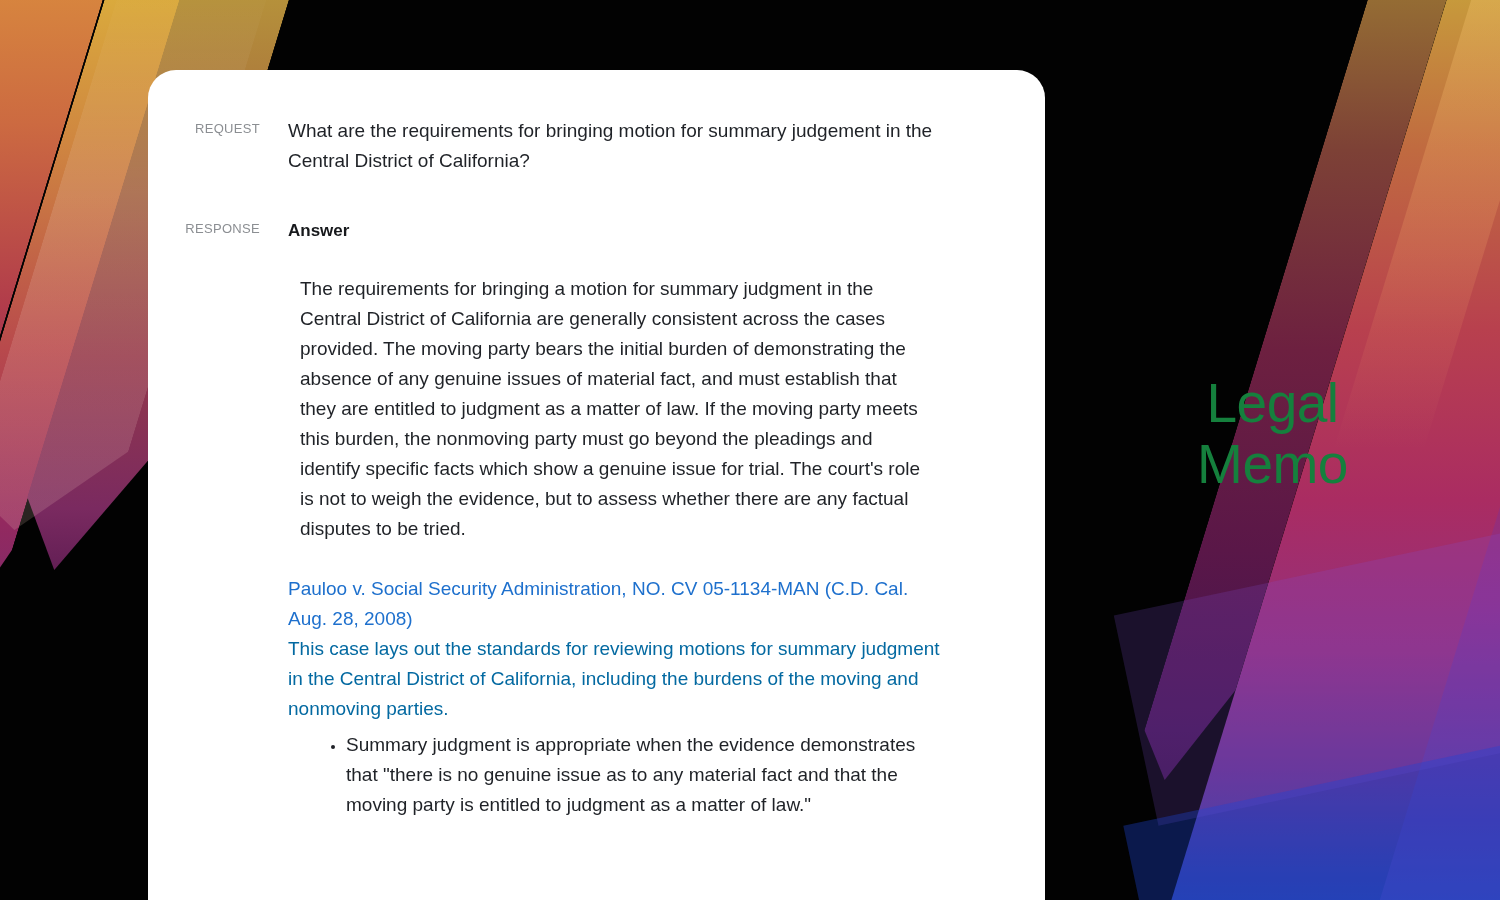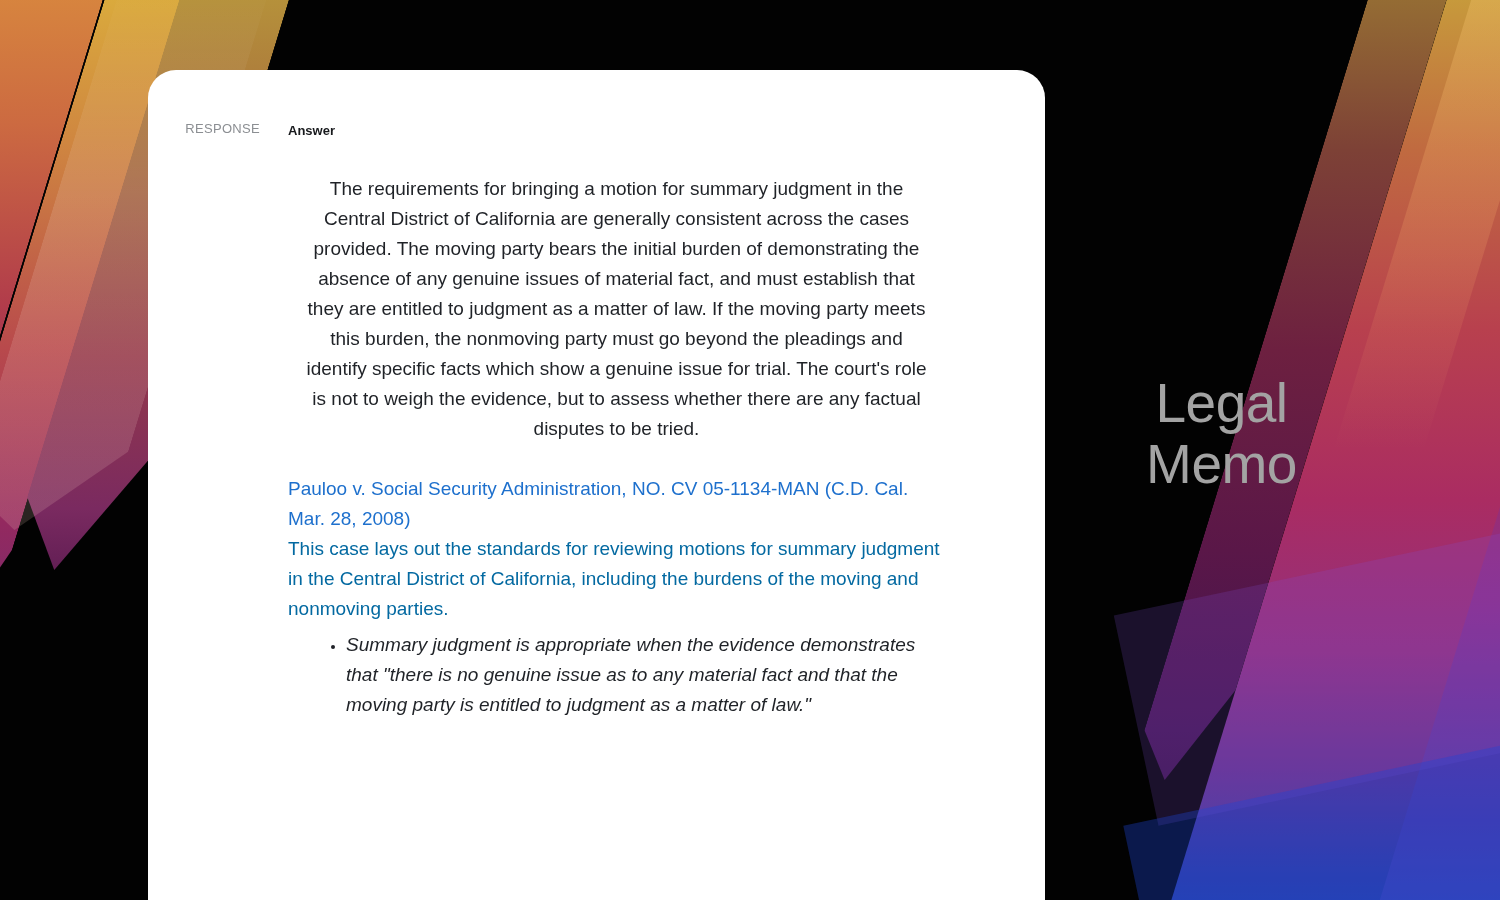--- a/index.html
+++ b/index.html
@@ -33,50 +33,50 @@
   .rF{left:1441px;top:400px;width:260px;height:600px;
       background:linear-gradient(180deg,#a62c62 0%,#8a2f8a 35%,#4b3aa6 70%,#2450c0 100%);}
   .rH{left:1410px;top:-50px;width:90px;height:500px;
       background:linear-gradient(180deg,rgba(255,210,120,0.30) 0%,rgba(255,180,110,0.18) 60%,rgba(255,160,120,0) 100%);}
   .b1{left:1130px;top:555px;width:560px;height:215px;transform:rotate(-12deg);
       background:rgba(130,80,215,0.20);}
   .b2{left:1150px;top:760px;width:600px;height:320px;transform:rotate(-12deg);
       background:rgba(28,70,215,0.35);}
   
   .poster-title{
-    position:absolute;left:994px;top:373px;width:455px;margin:0;
-    text-align:center;color:#a3a3a3;
+    position:absolute;left:1045px;top:373px;width:455px;margin:0;
+    text-align:center;color:#15803d;
     font-size:55px;line-height:61px;font-weight:500;letter-spacing:-0.5px;
     z-index:3;
   }
   .poster-title span{display:block;}
   
   .card{
     position:absolute;left:148px;top:70px;width:897px;height:870px;
     background:#ffffff;border-radius:28px;
     box-sizing:border-box;
     padding:46px 100px 40px 32px;
     z-index:4;
     color:#1f2227;
   }
   .row{display:grid;grid-template-columns:80px 1fr;column-gap:28px;}
   .row + .row{margin-top:40px;}
   .label{
     text-align:right;font-size:13px;letter-spacing:0.3px;color:#8b8e92;
     padding-top:5px;white-space:nowrap;
   }
   .content{font-size:19px;line-height:30px;}
-  .content h2{font-size:13px;line-height:30px;font-weight:700;margin:0;color:#17191c;}
-  .content .body-p{margin:28px 12px 0;text-align:center;}
+  .content h2{font-size:17px;line-height:30px;font-weight:700;margin:0;color:#17191c;}
+  .content .body-p{margin:28px 12px 0;}
   .cases-h{margin-top:28px !important;}
   .case-block{margin:30px 0 0;}
   .case-link{display:block;color:#1e70cd;text-decoration:none;}
   .case-summary{display:block;color:#0369a1;}
   .case-bullets{margin:6px 0 0;padding-left:58px;}
-  .case-bullets li{line-height:30px;font-style:italic;}
+  .case-bullets li{line-height:30px;}
   .case-bullets li::marker{font-size:14px;}
 </style>
 </head>
 <body>
 
 <div class="stage">
 
   <div class="bg">
     <div class="stripe sk sA"></div>
     <div class="stripe sk sB"></div>
@@ -90,28 +90,32 @@
     <div class="stripe b2"></div>
   </div>
 
   <h1 class="poster-title">
     <span>Legal</span>
     <span>Memo</span>
   </h1>
 
   <div class="card">
 
+    <div class="row">
+      <div class="label">REQUEST</div>
+      <div class="content">What are the requirements for bringing motion for summary judgement in the Central District of California?</div>
+    </div>
 
     <div class="row">
       <div class="label">RESPONSE</div>
       <div class="content">
         <h2>Answer</h2>
         <p class="body-p">The requirements for bringing a motion for summary judgment in the Central District of California are generally consistent across the cases provided. The moving party bears the initial burden of demonstrating the absence of any genuine issues of material fact, and must establish that they are entitled to judgment as a matter of law. If the moving party meets this burden, the nonmoving party must go beyond the pleadings and identify specific facts which show a genuine issue for trial. The court's role is not to weigh the evidence, but to assess whether there are any factual disputes to be tried.</p>
         <div class="case-block">
-          <a href="#" class="case-link">Pauloo v. Social Security Administration, NO. CV 05-1134-MAN (C.D. Cal. Mar. 28, 2008)</a>
+          <a href="#" class="case-link">Pauloo v. Social Security Administration, NO. CV 05-1134-MAN (C.D. Cal. Aug. 28, 2008)</a>
           <span class="case-summary">This case lays out the standards for reviewing motions for summary judgment in the Central District of California, including the burdens of the moving and nonmoving parties.</span>
         </div>
         <ul class="case-bullets">
           <li>Summary judgment is appropriate when the evidence demonstrates that "there is no genuine issue as to any material fact and that the moving party is entitled to judgment as a matter of law."</li>
         </ul>
       </div>
     </div>
 
   </div>
 </div>

